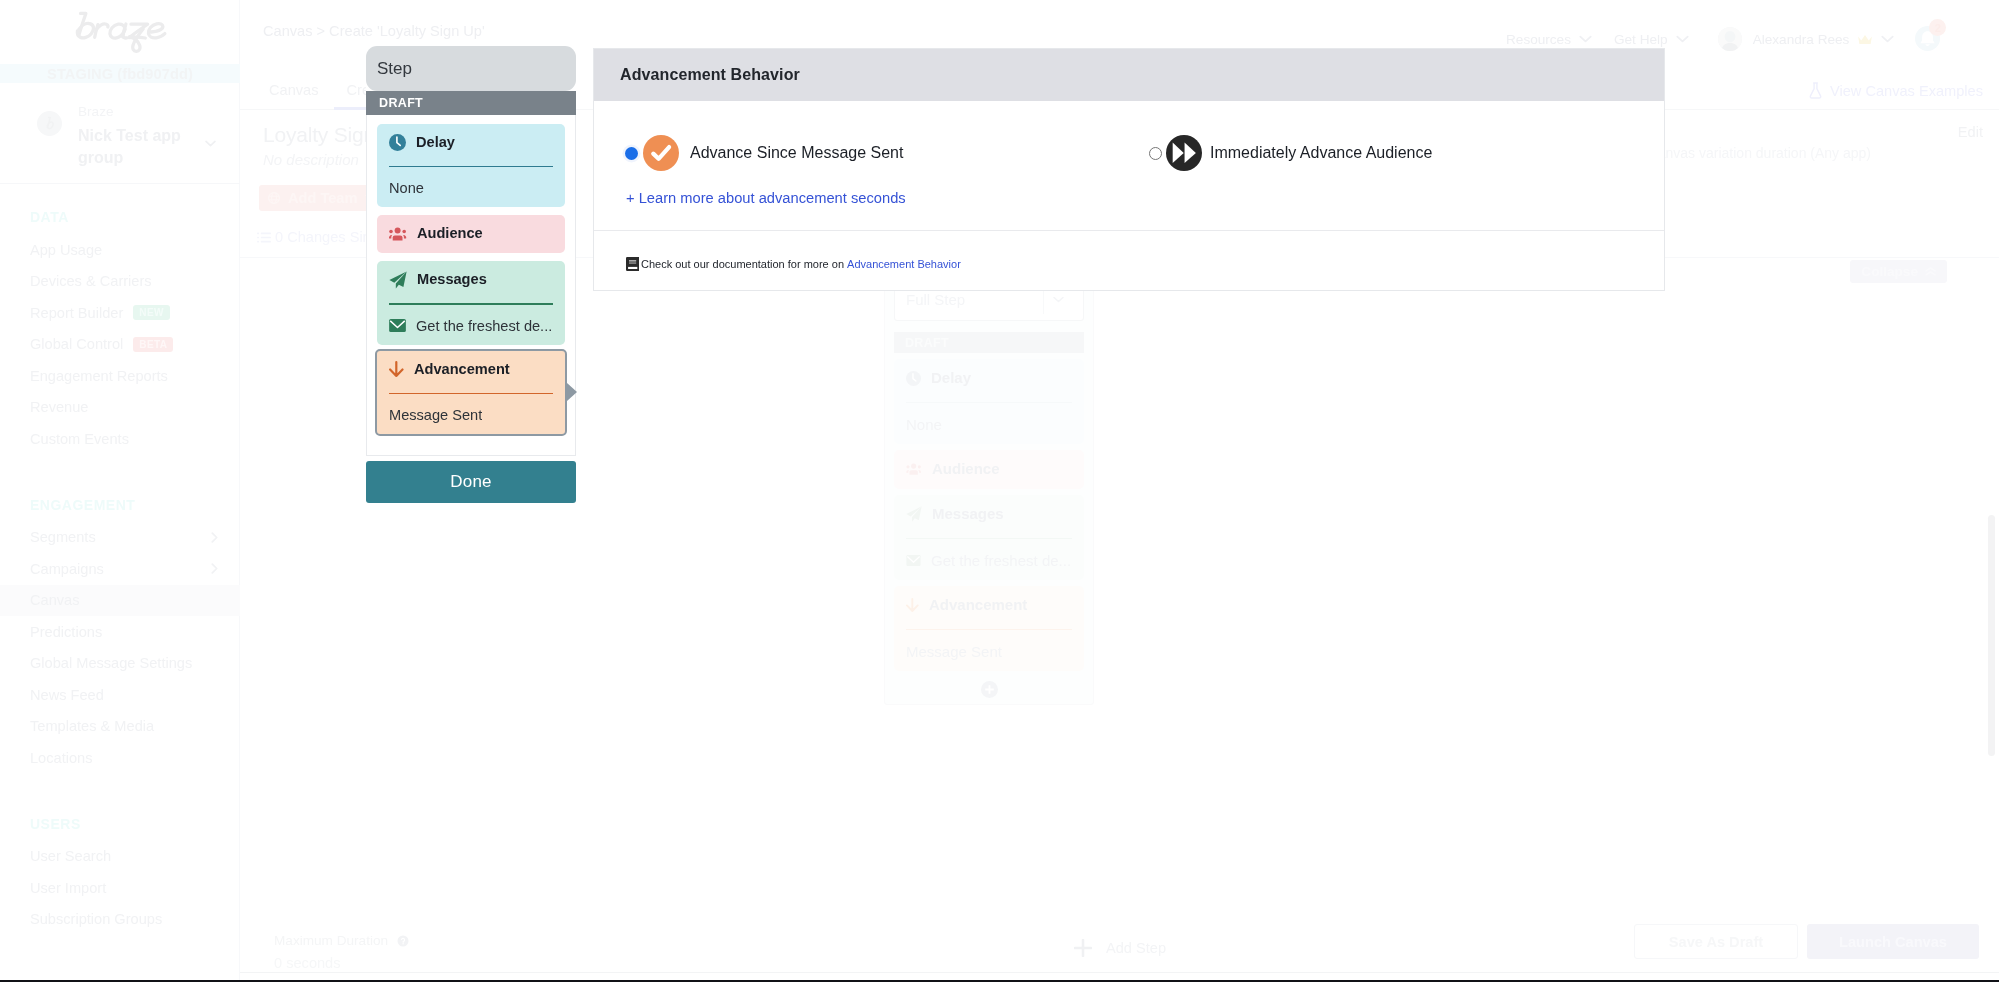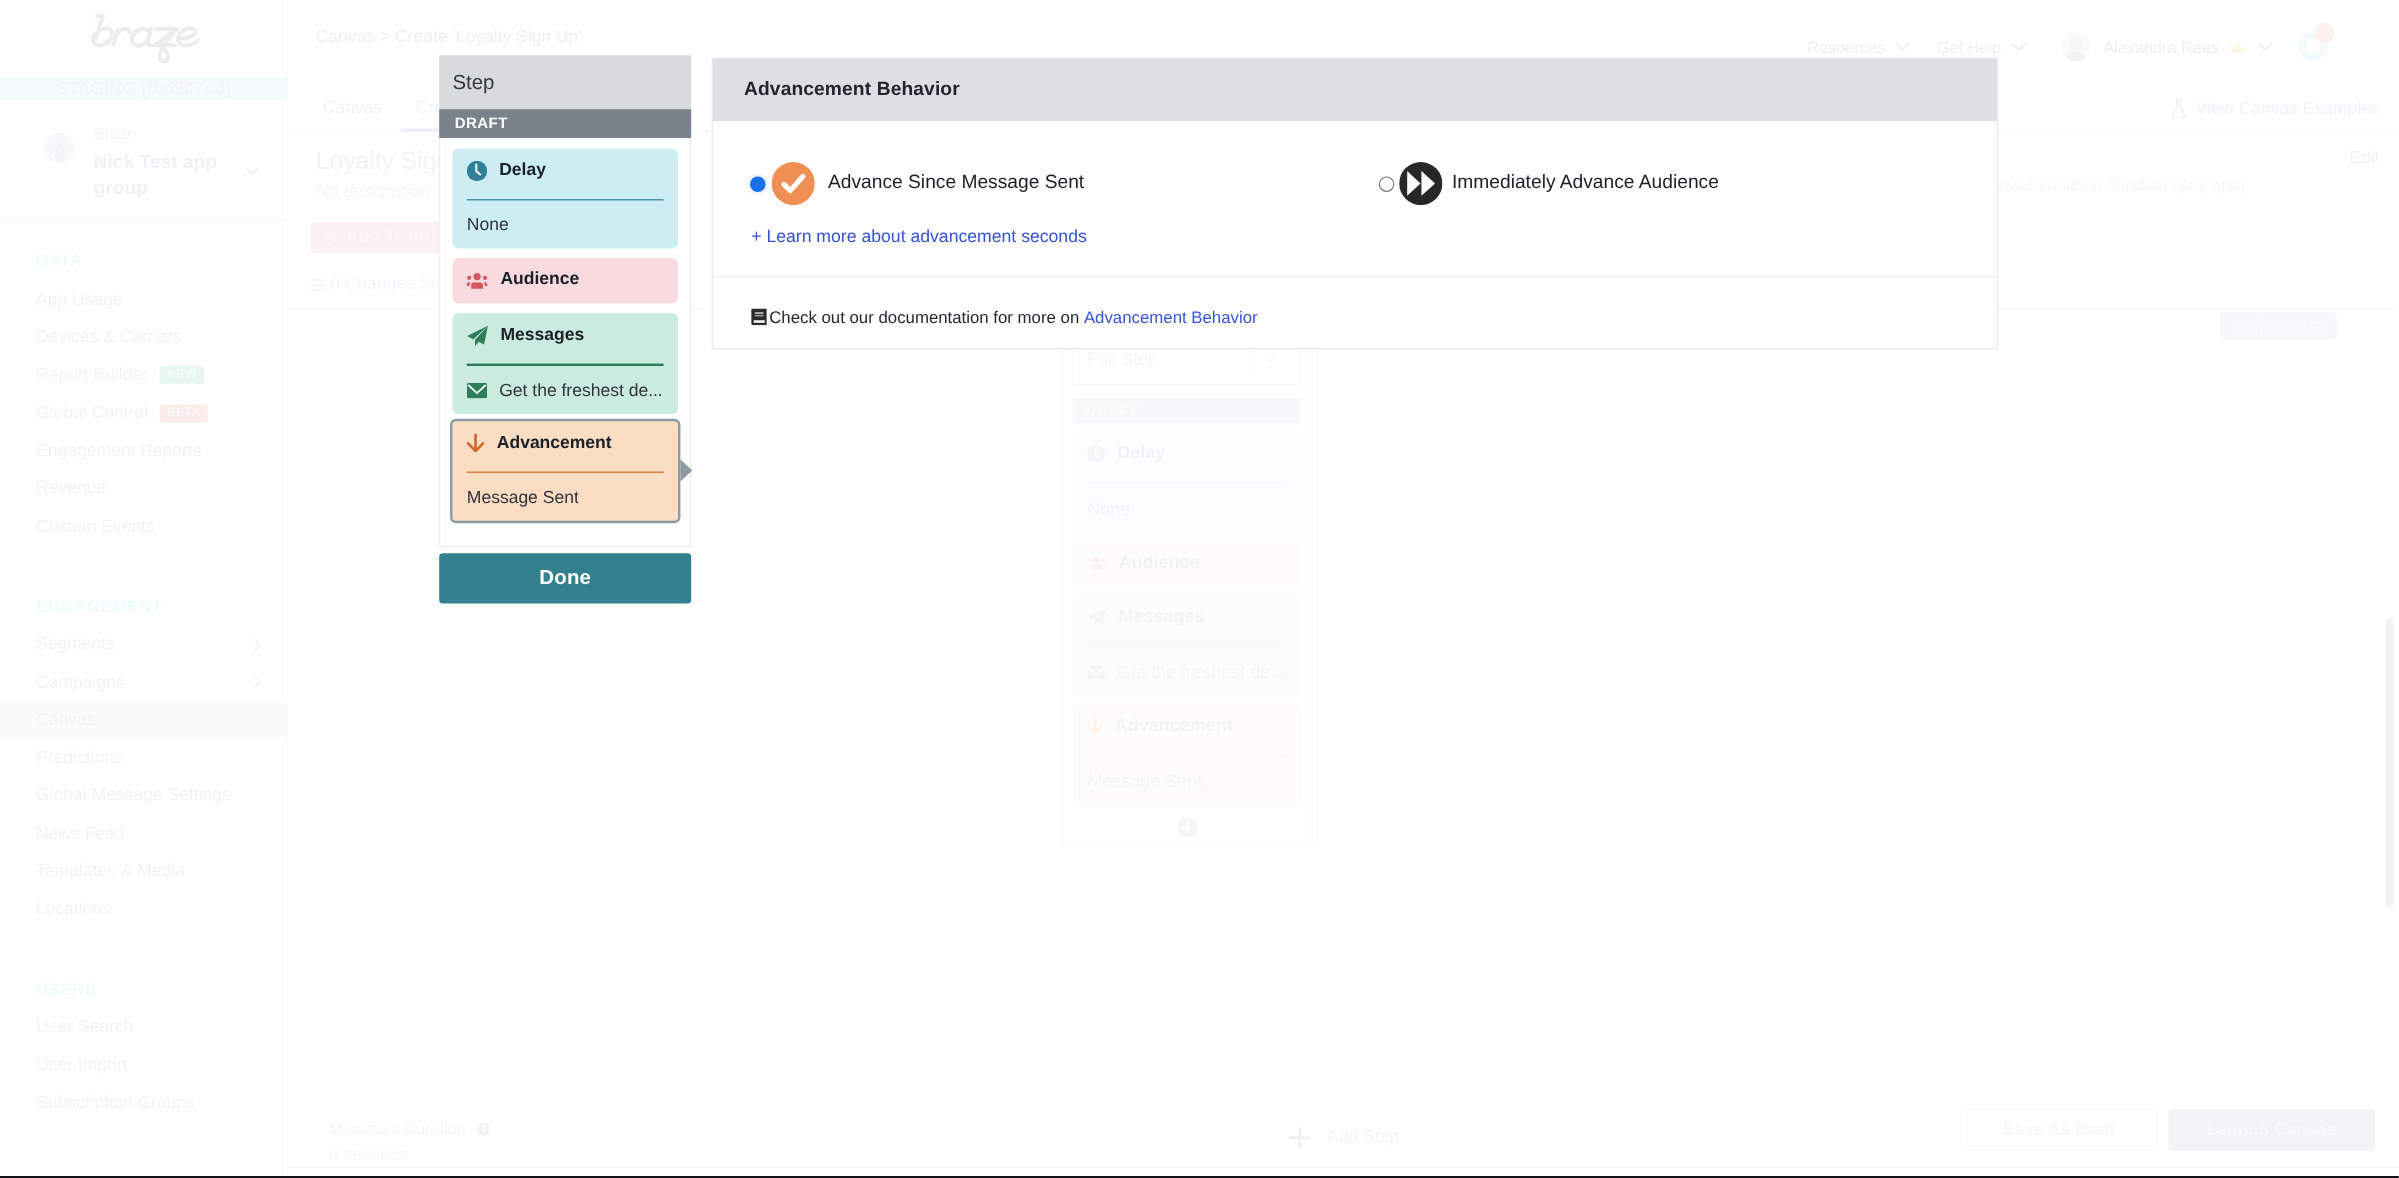--- a/index.html
+++ b/index.html
@@ -101,55 +101,55 @@
   .btn-draft { position:absolute; left:1394px; top:8px; width:164px; height:35px; border-radius:3px;
                border:1px solid #f6f7f9; color:#f6f7f8; font-size:14.6px; font-weight:600;
                display:flex; align-items:center; justify-content:center;}
   .btn-launch { position:absolute; left:1567px; top:8px; width:172px; height:35px; border-radius:3px;
                 background:#f3f3f8; color:#f9f9fc; font-size:14.6px; font-weight:600;
                 display:flex; align-items:center; justify-content:center;}
 
   
   .step-panel { position:absolute; left:366px; top:46px; width:210px; background:#fff; z-index:20; }
   .step-panel-hd { height:45px; background:#d7dbde; display:flex; align-items:center;
-                   padding-left:11px; font-size:17px; color:#33383e; }
+                   padding-left:11px; font-size:17px; color:#33383e;border-radius:11px; }
   .step-draft { height:24px; background:#79828a; color:#fff; font-size:12.5px; font-weight:700;
                 display:flex; align-items:center; padding-left:13px; letter-spacing:.35px;}
   .step-body { background:#fff; padding:9px 10px 12px; border:1px solid #e8eaed; border-top:none;}
   .card { border-radius:5px; padding:10px 12px 11px; margin-bottom:8px; position:relative;}
   .card .t { display:flex; align-items:center; gap:10px; font-size:14.6px; font-weight:700;
              color:#1b1f26; height:17px; line-height:17px;}
   .card .hr { height:1.4px; margin-top:15px; }
   .card .v { font-size:14.6px; color:#2e3339; margin-top:13px; height:16px; line-height:16px;
              display:flex; align-items:center; gap:10px; white-space:nowrap;}
   .card .t span, .card .v span { overflow:hidden; }
   .card.sel { border:2px solid #8d99a3; padding:10px 12px 11px; margin:-4px -2px 7px; }
   .card-arrow { position:absolute; right:-12px; top:50%; transform:translateY(-50%);
                 width:0;height:0;border-top:9px solid transparent;border-bottom:9px solid transparent;
                 border-left:10px solid #8d99a3;}
   .done-btn { z-index:20; position:absolute; left:366px; top:461px; width:210px; height:42px; background:#33808f; border-radius:3px;
-              color:#fff; font-size:17px; font-weight:700; display:flex; align-items:center;
+              color:#fff; font-size:17px; font-weight:400; display:flex; align-items:center;
               justify-content:center; letter-spacing:.2px;}
 
   .behavior-panel { z-index:20; position:absolute; left:593px; top:48px; width:1072px;
                     background:#fff; border:1px solid #e6e8eb; }
   .behavior-hd { height:52px; background:#dedfe4; display:flex; align-items:center;
                  padding-left:26px; font-size:16px; font-weight:700; color:#22262c; letter-spacing:.1px;}
   .behavior-body { height:130px; position:relative; border-bottom:1px solid #e9eaed; }
   .opt { position:absolute; display:flex; align-items:center; white-space:nowrap;
          height:0; top:52px; }
   .opt1 { left:31px; }
   .opt2 { left:555px; }
   .radio { width:13px; height:13px; border-radius:50%; border:1.2px solid #767676; background:#fff; flex:0 0 auto;}
   .radio.on { border:none; width:13px; height:13px; background:#1a6ee8; box-shadow:0 0 0 2.5px #f0f4fd;}
   .opt-label { font-size:16px; color:#1b1f26; white-space:nowrap; }
   .learn { position:absolute; left:32px; top:89px; font-size:14.7px; color:#3552d6;
            white-space:nowrap; line-height:16px;}
   .behavior-foot { height:59px; display:flex; align-items:center; padding-left:32px; padding-top:6px;
-                   font-size:14px; color:#23272e; white-space:nowrap;}
+                   font-size:11px; color:#23272e; white-space:nowrap;}
   .behavior-foot a { color:#3552d6; text-decoration:none;}
   .ico { flex:0 0 auto; display:inline-flex; align-items:center; }
 </style>
 </head>
 <body>
 
 <div class="screen-bottom-edge"></div>
 <div class="scroll-thumb"></div>
 <div id="app">
 

